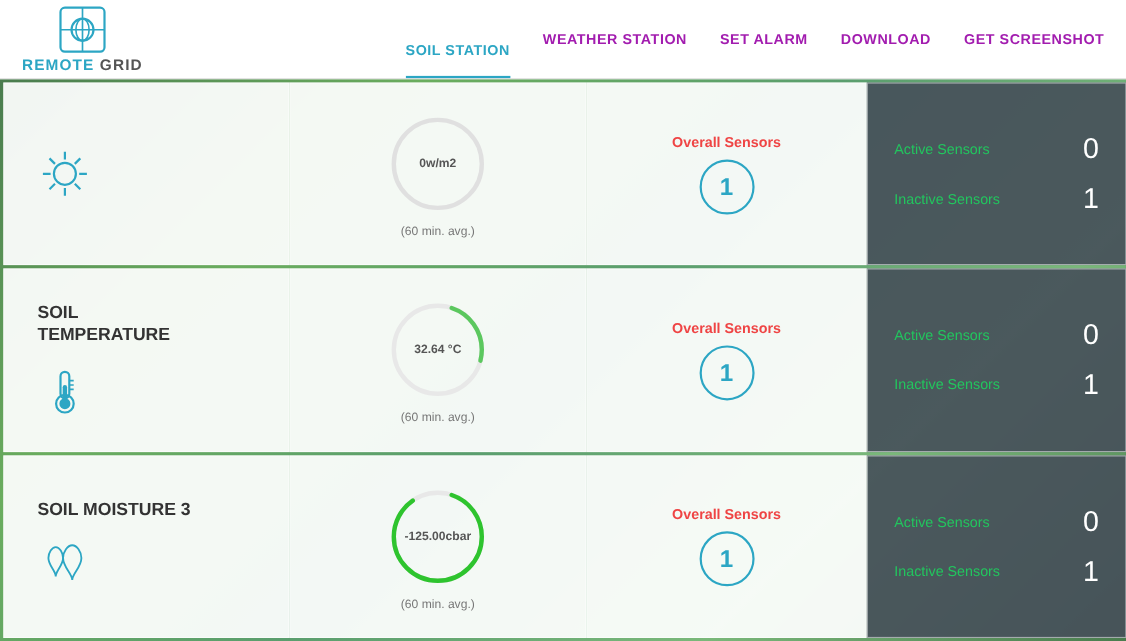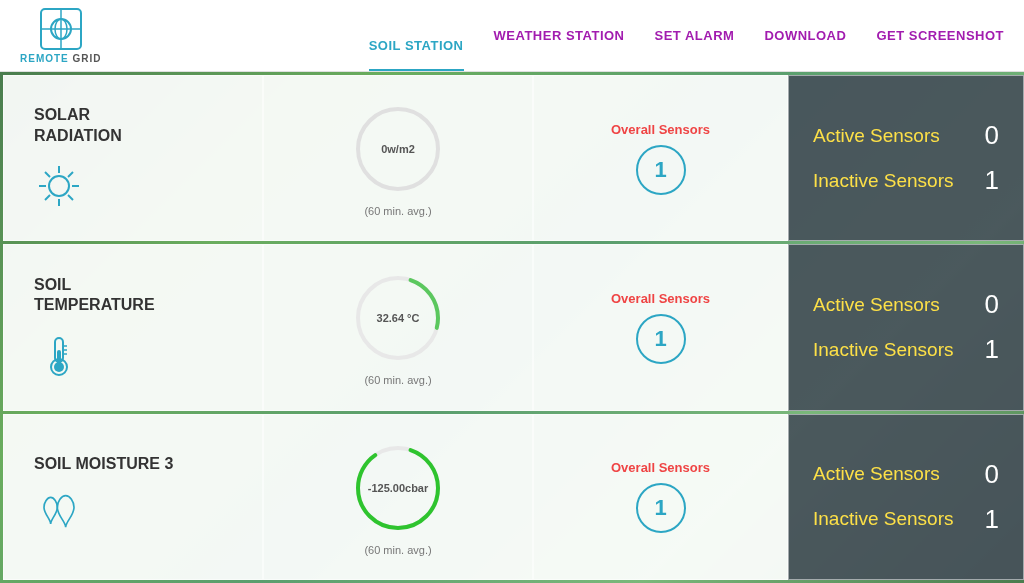--- a/index.html
+++ b/index.html
@@ -18,21 +18,21 @@
       display: flex;
       flex-direction: column;
       align-items: center;
       margin-right: auto;
     }
     #logo-icon {
       width: 44px;
       height: 44px;
     }
     #logo-text {
-      font-size: 10px;
+      font-size: 14px;
       color: #2ca6c4;
       letter-spacing: 1px;
       margin-top: 2px;
       font-weight: bold;
     }
     #logo-text span {
       color: #555;
     }
     #nav {
       display: flex;
@@ -173,22 +173,22 @@
       gap: 14px;
       padding: 20px 24px;
     }
     .stat-row {
       display: flex;
       justify-content: space-between;
       align-items: center;
       width: 100%;
     }
     .stat-label {
-      font-size: 19px;
-      color: #fde047;
+      font-size: 13px;
+      color: #22c55e;
     }
     .stat-value {
       font-size: 26px;
       color: white;
       font-weight: 300;
     }
   </style>
 </head>
 <body>
 
@@ -213,21 +213,20 @@
     <a class="nav-item">GET SCREENSHOT</a>
   </nav>
 </div>
 
 <div id="content-area">
   <div id="bg-image"></div>
   <div id="grid-overlay">
 
     <div class="sensor-row">
       <div class="sensor-cell label-cell">
-        <div class="sensor-title">SOLAR<br>RADIATION</div>
         <svg class="sensor-icon" viewBox="0 0 50 50">
           <circle cx="25" cy="25" r="10" fill="none" stroke="#2ca6c4" stroke-width="2"></circle>
           <line x1="25" y1="5" x2="25" y2="12" stroke="#2ca6c4" stroke-width="2"></line>
           <line x1="25" y1="38" x2="25" y2="45" stroke="#2ca6c4" stroke-width="2"></line>
           <line x1="5" y1="25" x2="12" y2="25" stroke="#2ca6c4" stroke-width="2"></line>
           <line x1="38" y1="25" x2="45" y2="25" stroke="#2ca6c4" stroke-width="2"></line>
           <line x1="11" y1="11" x2="16" y2="16" stroke="#2ca6c4" stroke-width="2"></line>
           <line x1="34" y1="34" x2="39" y2="39" stroke="#2ca6c4" stroke-width="2"></line>
           <line x1="39" y1="11" x2="34" y2="16" stroke="#2ca6c4" stroke-width="2"></line>
           <line x1="11" y1="39" x2="16" y2="34" stroke="#2ca6c4" stroke-width="2"></line>

